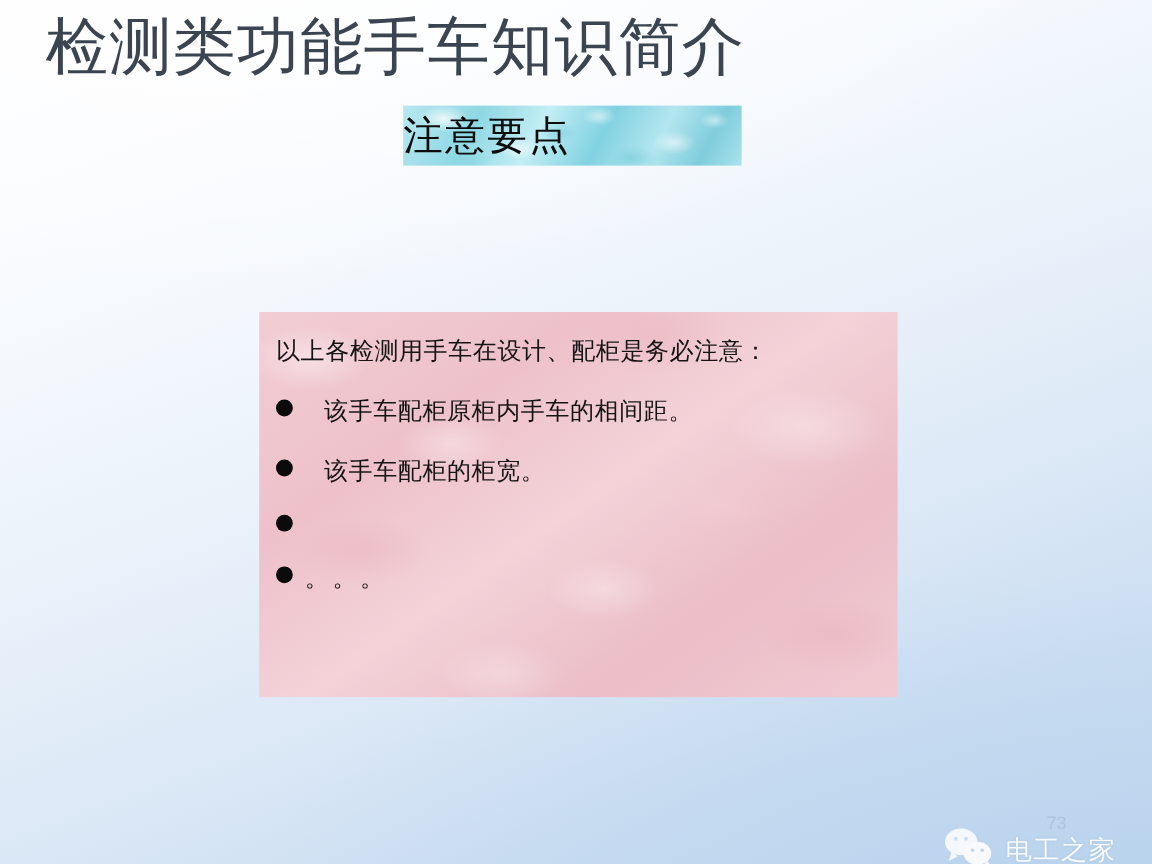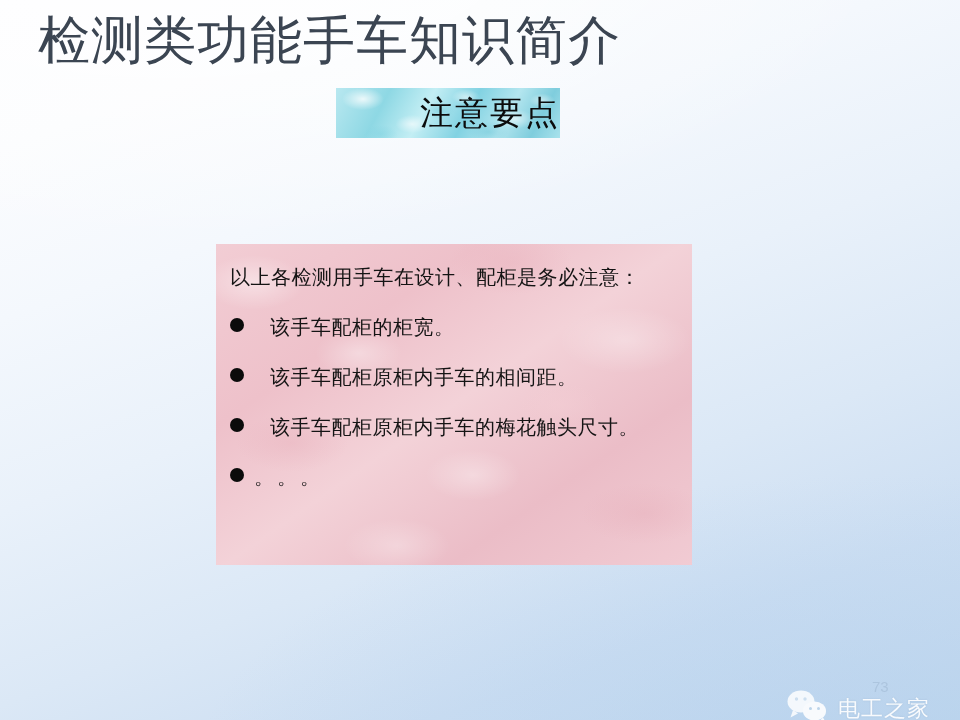--- a/index.html
+++ b/index.html
@@ -45,25 +45,25 @@
     color: #3b4552;
     white-space: nowrap;
     text-shadow: 0 1px 0 rgba(255,255,255,0.7);
   }
 
   
   .notice-banner {
     position: absolute;
     left: 336px;
     top: 88px;
-    width: 224px;
+    width: 282px;
     height: 50px;
     display: flex;
     align-items: center;
-    justify-content: flex-end;
+    justify-content: flex-start;
     overflow: hidden;
     background:
       radial-gradient(ellipse 30px 16px at 12% 22%, rgba(255,255,255,0.80) 0%, rgba(255,255,255,0) 70%),
       radial-gradient(ellipse 24px 13px at 34% 72%, rgba(255,255,255,0.62) 0%, rgba(255,255,255,0) 70%),
       radial-gradient(ellipse 20px 11px at 58% 18%, rgba(255,255,255,0.55) 0%, rgba(255,255,255,0) 70%),
       radial-gradient(ellipse 26px 14px at 80% 62%, rgba(255,255,255,0.58) 0%, rgba(255,255,255,0) 70%),
       radial-gradient(ellipse 18px 10px at 92% 25%, rgba(255,255,255,0.50) 0%, rgba(255,255,255,0) 70%),
       radial-gradient(ellipse 22px 12px at 46% 45%, rgba(120,205,220,0.55) 0%, rgba(120,205,220,0) 72%),
       radial-gradient(ellipse 28px 15px at 68% 88%, rgba(110,198,215,0.50) 0%, rgba(110,198,215,0) 72%),
       radial-gradient(ellipse 24px 13px at 20% 92%, rgba(125,210,224,0.45) 0%, rgba(125,210,224,0) 72%),
@@ -74,22 +74,22 @@
     font-size: 33px;
     letter-spacing: 2px;
     color: #0c0c0c;
     white-space: nowrap;
   }
 
   
   .content-box {
     position: absolute;
     left: 216px;
-    top: 244px;
-    width: 476px;
+    top: 260px;
+    width: 532px;
     height: 321px;
     overflow: hidden;
     background:
       radial-gradient(ellipse 70px 38px at 8% 12%, rgba(255,255,255,0.42) 0%, rgba(255,255,255,0) 72%),
       radial-gradient(ellipse 86px 44px at 62% 6%, rgba(230,170,182,0.30) 0%, rgba(230,170,182,0) 72%),
       radial-gradient(ellipse 60px 34px at 30% 34%, rgba(255,255,255,0.34) 0%, rgba(255,255,255,0) 72%),
       radial-gradient(ellipse 92px 46px at 86% 30%, rgba(255,255,255,0.30) 0%, rgba(255,255,255,0) 72%),
       radial-gradient(ellipse 78px 40px at 16% 62%, rgba(228,165,178,0.28) 0%, rgba(228,165,178,0) 72%),
       radial-gradient(ellipse 66px 36px at 54% 72%, rgba(255,255,255,0.32) 0%, rgba(255,255,255,0) 72%),
       radial-gradient(ellipse 88px 42px at 90% 84%, rgba(226,162,175,0.26) 0%, rgba(226,162,175,0) 72%),
@@ -188,32 +188,31 @@
 
   <div class="content-box">
     <div class="box-inner">
 
       <div class="lead-line">以上各检测用手车在设计、配柜是务必注意：</div>
 
       <ul class="bullet-list">
 
         <li class="bullet-item">
           <span class="bullet-marker"></span>
+          <span class="bullet-text">该手车配柜原柜内手车的相间距。</span>
+        </li>
+
+        <li class="bullet-item">
+          <span class="bullet-marker"></span>
           <span class="bullet-text">该手车配柜的柜宽。</span>
         </li>
 
+
         <li class="bullet-item">
           <span class="bullet-marker"></span>
-          <span class="bullet-text">该手车配柜原柜内手车的相间距。</span>
-        </li>
-
-
-        <li class="bullet-item">
-          <span class="bullet-marker"></span>
-          <span class="bullet-text">该手车配柜原柜内手车的梅花触头尺寸。</span>
         </li>
 
         <li class="bullet-item is-ellipsis">
           <span class="bullet-marker"></span>
           <span class="bullet-text">。。。</span>
         </li>
 
       </ul>
     </div>
   </div>

